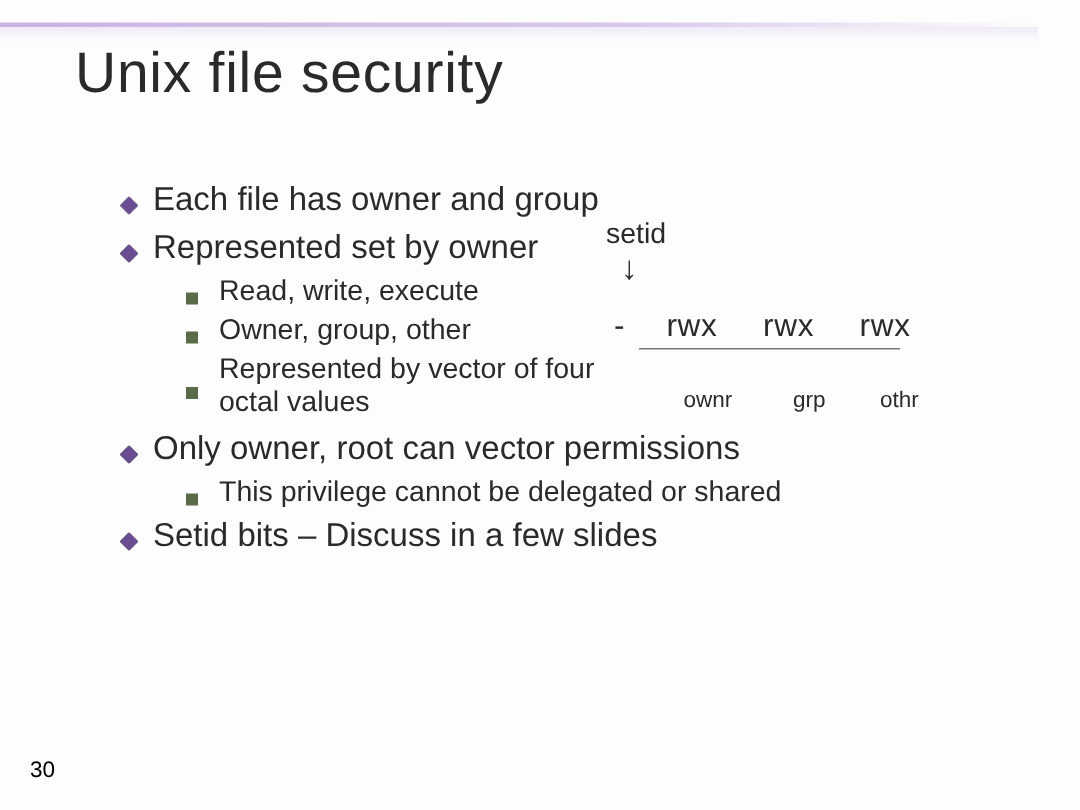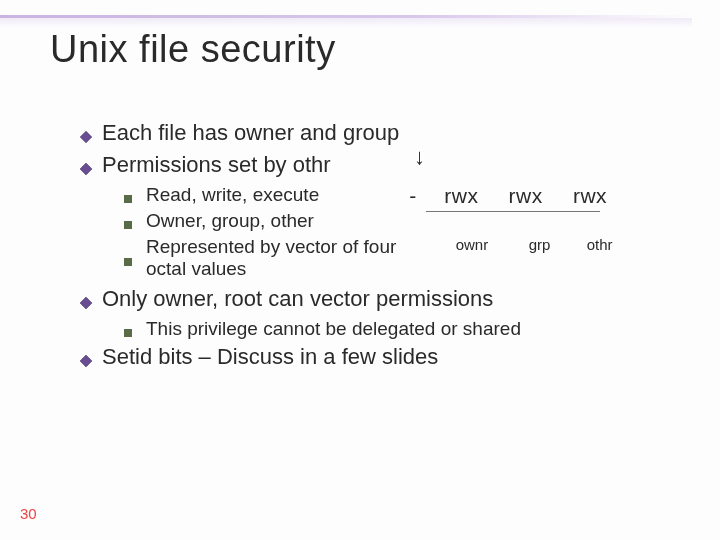--- a/index.html
+++ b/index.html
@@ -117,21 +117,21 @@
   font-size: 15px;
   margin-top: 4px;
 }
 .owner-line .lead { display:inline-block; width:26px; }
 .owner-line .c { display:inline-block; width:58px; text-align:right;margin-top:16px; }
 .pagenum {
   position: absolute;
   bottom: 18px;
   left: 20px;
   font-size: 15px;
-  color: #ef4444;
+  color: #000000;
 }
 </style>
 </head>
 <body>
 
 <div class="slide">
   <div class="title-band"></div>
   <div class="title-band-shadow"></div>
 
   <h1>Unix file security</h1>
@@ -147,21 +147,21 @@
       </span>
       <span>Each file has owner and group</span>
     </div>
 
     <div class="row">
       <span class="diamond">
         <svg viewBox="0 0 12 12">
             <polygon points="6,0 12,6 6,12 0,6" fill="#6a4c93" stroke="#3c2a55" stroke-width="0.5"></polygon>
           </svg>
       </span>
-      <span>Permissions set by othr</span>
+      <span>Represented set by owner</span>
     </div>
 
     <div class="sub">
       <div class="row">
         <span class="sq"></span>
         <span>Read, write, execute</span>
       </div>
       <div class="row">
         <span class="sq"></span>
         <span>Owner, group, other</span>
@@ -193,20 +193,21 @@
         <svg viewBox="0 0 12 12">
             <polygon points="6,0 12,6 6,12 0,6" fill="#6a4c93" stroke="#3c2a55" stroke-width="0.5"></polygon>
           </svg>
       </span>
       <span>Setid bits – Discuss in a few slides</span>
     </div>
 
   </div>
 
   <div class="permblock">
+    <div class="setid-label">setid</div>
     <div class="arrow-down">↓</div>
     <div class="rwx-line">
       <span class="dash">-</span>
       <span class="grp">rwx</span>
       <span class="grp">rwx</span>
       <span class="grp">rwx</span>
     </div>
     <div class="braces">
       <span class="lead"></span><span class="b"></span><span class="b"></span><span class="b"></span>
     </div>

